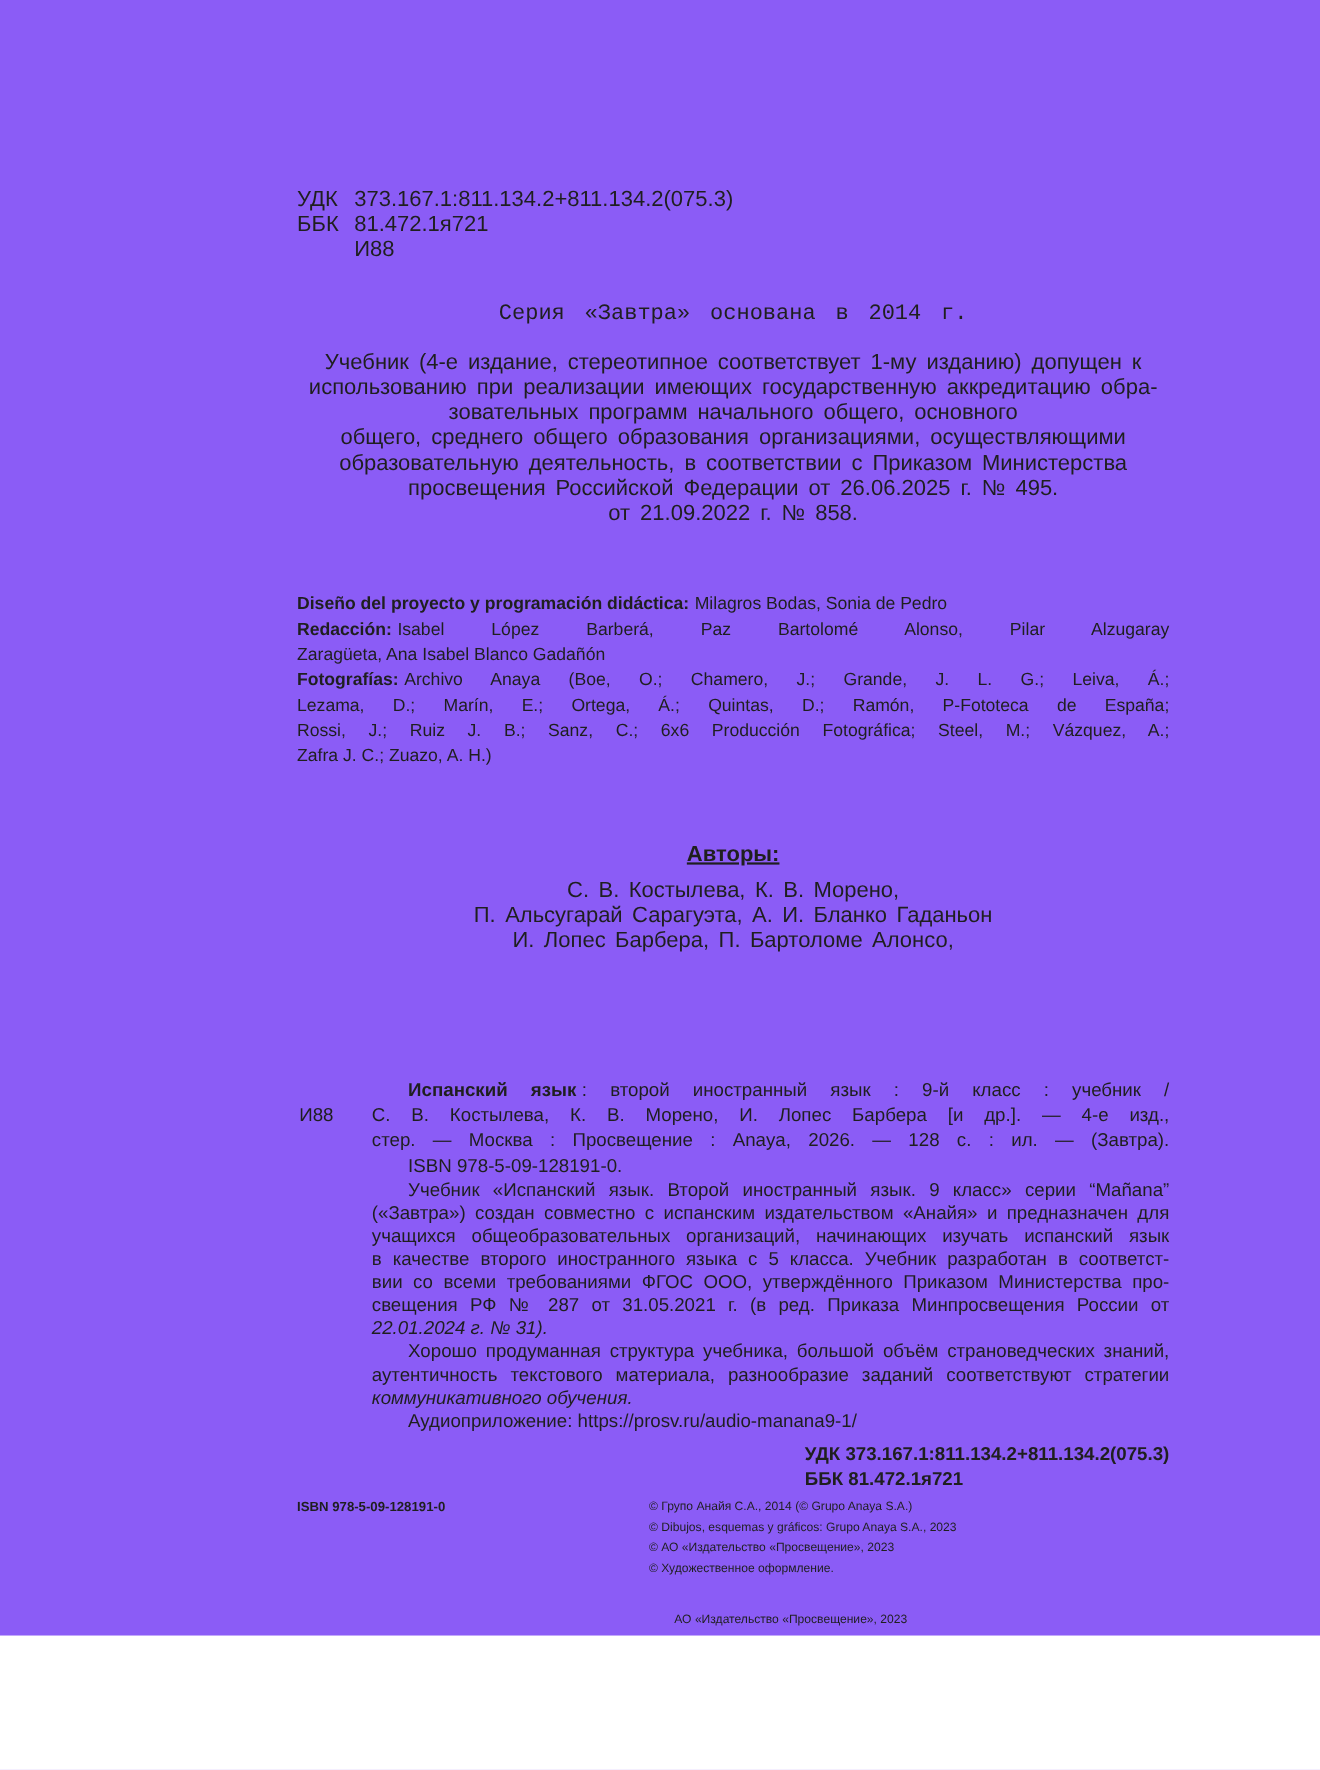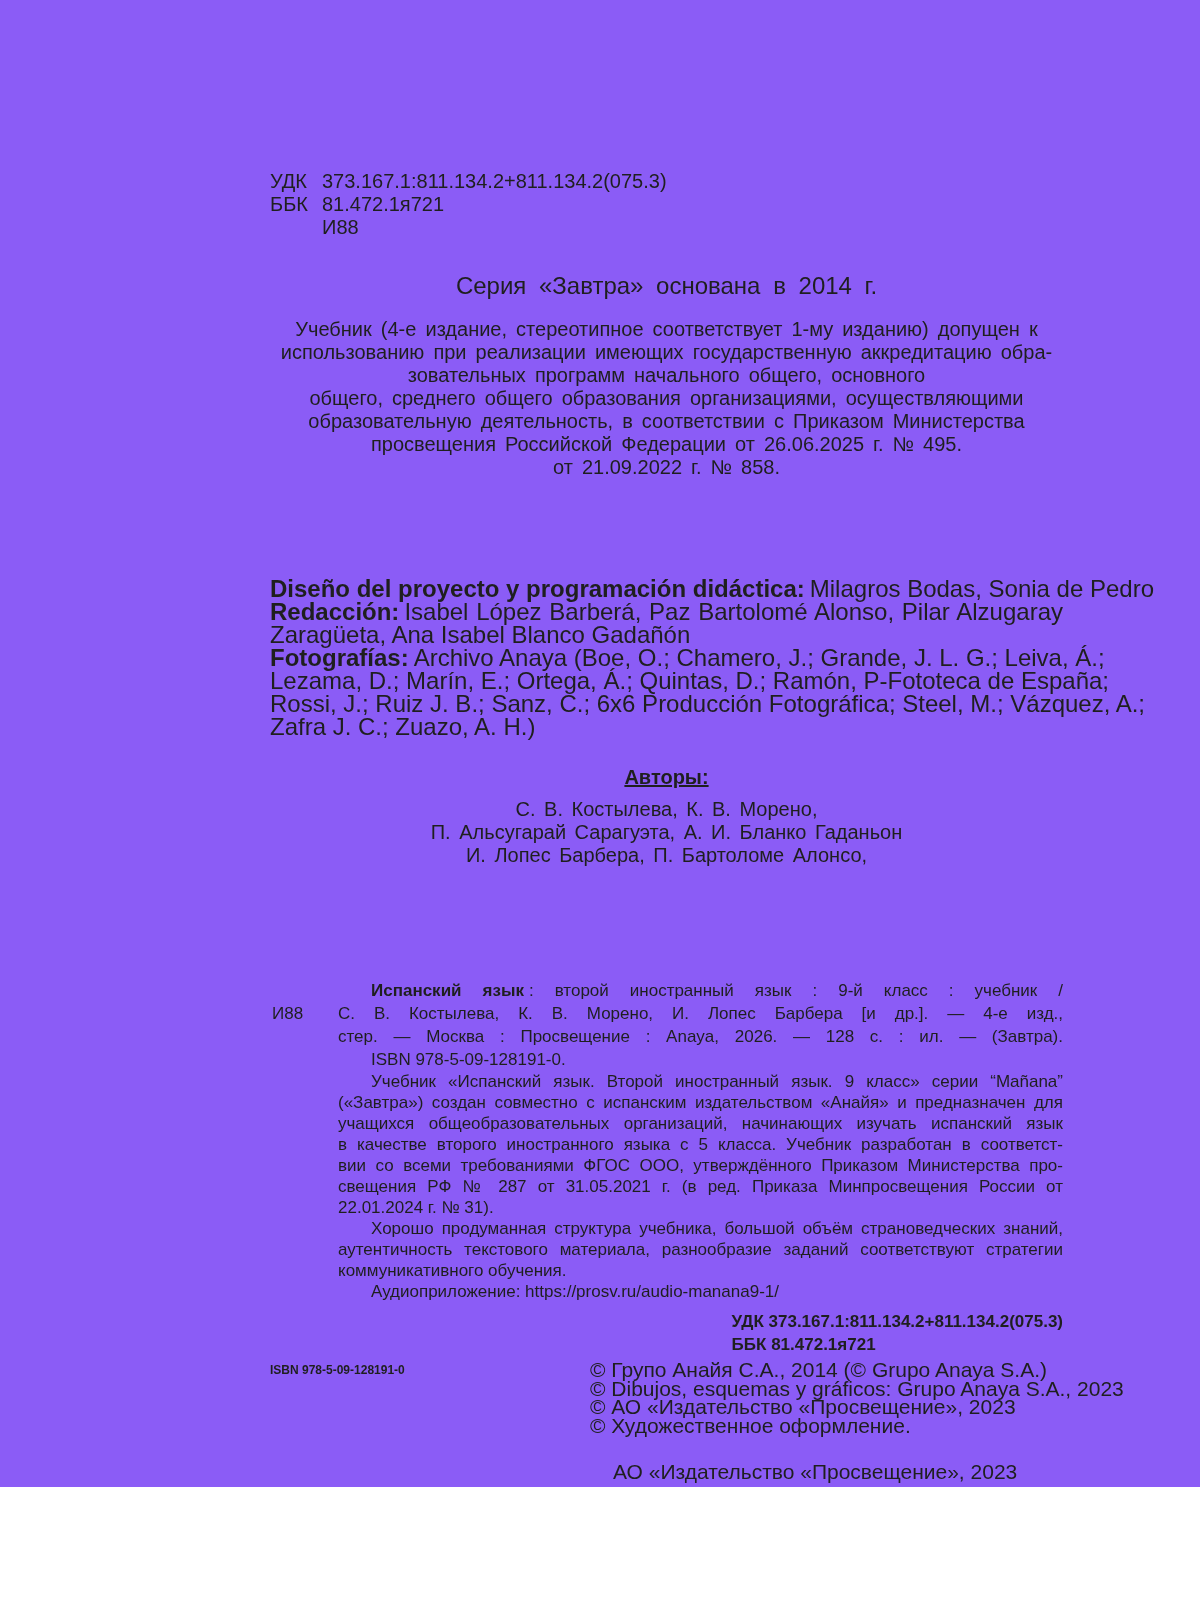--- a/index.html
+++ b/index.html
@@ -12,57 +12,57 @@
     color: #1f1f1f;
     overflow: hidden;
   }
   .section { position: absolute; left: 270px; width: 793px; }
 
   
   #top-codes { top: 170px; font-size: 20px; line-height: 23px; }
   .code-label { display: inline-block; width: 52px; }
 
   
-  #series { top: 274px; font-size: 24px; line-height: 23px; text-align: center; word-spacing: 6px; white-space: nowrap; }
+  #series { top: 274px; font-size: 20px; line-height: 23px; text-align: center; word-spacing: 6px; white-space: nowrap; font-family: Liberation Mono, monospace; }
 
   
   #approval { top: 318px; font-size: 20px; line-height: 23px; }
   #approval .line { text-align: center; word-spacing: 3.5px; white-space: nowrap; }
 
   
-  #credits { top: 577px; font-size: 24px; line-height: 23px; }
+  #credits { top: 538px; font-size: 16px; line-height: 23px; }
   #credits .line { white-space: nowrap; }
   #credits b { margin-right: 5px; }
   .jl { text-align: justify; text-align-last: justify; }
 
   
   #authors { top: 766px; font-size: 20px; line-height: 23px; text-align: center; }
   #authors .heading { font-weight: bold; margin-bottom: 9px; text-decoration: underline; }
   #authors .line { word-spacing: 3px; white-space: nowrap; }
 
   
   #catalog { left: 338px; width: 725px; top: 979px; font-size: 17px; line-height: 23px; }
   #catalog .line { white-space: nowrap; }
   .cat-first { text-indent: 33px; }
   .cat-first b { margin-right: 5px; }
   .cat-code { position: absolute; left: -66px; top: 23px; }
   .cat-isbn { padding-left: 33px; }
   .ann { line-height: 21px; }
   .ann .line { text-align: justify; text-align-last: justify; white-space: nowrap; }
   .ann .line:first-child { text-indent: 33px; }
-  .ann .line:last-child { text-align-last: left; }
+  .ann .line:last-child { text-align-last: left; font-style: italic; }
   .audio-line { line-height: 21px; text-indent: 33px; }
 
   
   #udk-bold { top: 1310px; font-size: 17px; line-height: 23px; font-weight: bold; }
   #udk-bold .inner { width: fit-content; margin-left: auto; }
 
   
   #imprint-isbn { top: 1361px; left: 270px; width: 300px; font-size: 12px; font-weight: bold; line-height: 19px; }
-  #copyright { top: 1361px; left: 590px; width: 505px; font-size: 21px; line-height: 18.6px; }
+  #copyright { top: 1361px; left: 590px; width: 505px; font-size: 11px; line-height: 18.6px; }
   #copyright .line { white-space: nowrap; }
   #copyright .line:nth-child(n+5) { padding-left: 23px; margin-top: 28px; }
 </style>
 </head>
 <body>
 
 <div id="page">
 
   <div id="top-codes" class="section">
     <div class="code-line">

